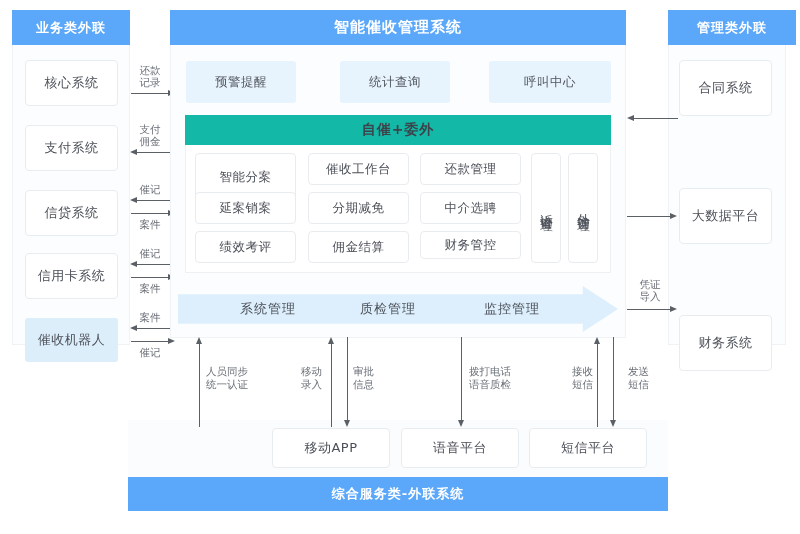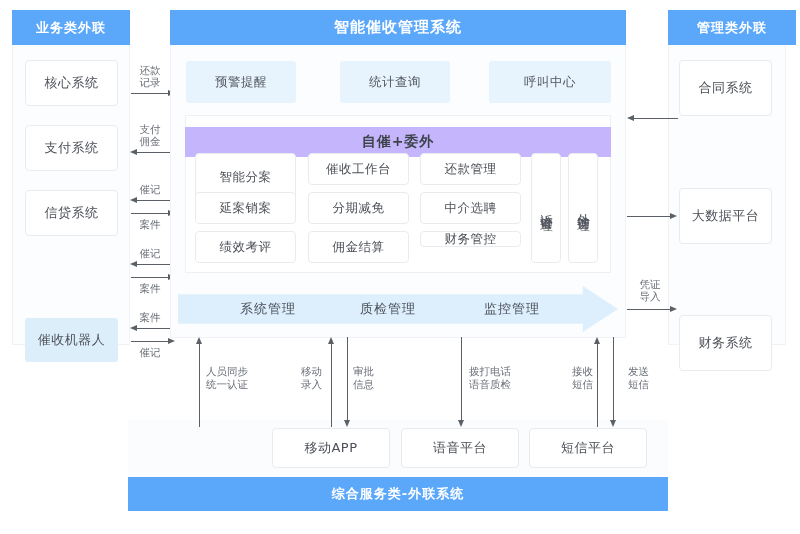--- a/index.html
+++ b/index.html
@@ -62,25 +62,24 @@
     font-size:13px;color:#4c5058;
     letter-spacing:.5px;
   }
 
   
   .group-wrap{
     background:#ffffff;
     border:1px solid #eef1f4;
   }
   .group-title{
-    background:#c4b5fd;
+    background:#14b8a6;
     display:flex;align-items:center;justify-content:center;
     font-size:14px;font-weight:bold;color:#3d434b;
     letter-spacing:1px;
-    margin-top:12px;
   }
   .vbox{
     background:#ffffff;
     border:1px solid #e9ecef;
     border-radius:4px;
     display:flex;align-items:center;justify-content:center;
     font-size:12.5px;color:#4c5058;
     writing-mode:vertical-rl;
     text-orientation:upright;
     letter-spacing:2px;
@@ -125,20 +124,21 @@
 
 <div id="stage">
 
   <div class="abs col-shell" style="left:12px;top:45px;width:118px;height:300px;"></div>
 
   <div class="abs blue-header" style="left:12px;top:10px;width:118px;height:35px;">业务类外联</div>
 
   <div class="abs wbox" style="left:25px;top:60px;width:93px;height:46px;">核心系统</div>
   <div class="abs wbox" style="left:25px;top:125px;width:93px;height:46px;">支付系统</div>
   <div class="abs wbox" style="left:25px;top:190px;width:93px;height:46px;">信贷系统</div>
+  <div class="abs wbox" style="left:25px;top:253px;width:93px;height:46px;">信用卡系统</div>
   <div class="abs robot-box" style="left:25px;top:318px;width:93px;height:44px;">催收机器人</div>
 
   <div class="abs alabel" style="left:130px;top:64px;width:40px;">
     <div>还款</div>
     <div>记录</div>
   </div>
   <div class="abs hline" style="left:131px;top:93px;width:38px;"></div>
   <div class="abs ahead right" style="left:168px;top:90px;"></div>
 
   <div class="abs alabel" style="left:130px;top:123px;width:40px;">
@@ -195,21 +195,21 @@
   <div class="abs wbox small" style="left:195px;top:153px;width:101px;height:48px;">智能分案</div>
   <div class="abs wbox small" style="left:308px;top:153px;width:101px;height:32px;">催收工作台</div>
   <div class="abs wbox small" style="left:420px;top:153px;width:101px;height:32px;">还款管理</div>
 
   <div class="abs wbox small" style="left:195px;top:192px;width:101px;height:32px;">延案销案</div>
   <div class="abs wbox small" style="left:308px;top:192px;width:101px;height:32px;">分期减免</div>
   <div class="abs wbox small" style="left:420px;top:192px;width:101px;height:32px;">中介选聘</div>
 
   <div class="abs wbox small" style="left:195px;top:231px;width:101px;height:32px;">绩效考评</div>
   <div class="abs wbox small" style="left:308px;top:231px;width:101px;height:32px;">佣金结算</div>
-  <div class="abs wbox small" style="left:420px;top:231px;width:101px;height:16px;">财务管控</div>
+  <div class="abs wbox small" style="left:420px;top:231px;width:101px;height:28px;">财务管控</div>
 
   <div class="abs vbox" style="left:531px;top:153px;width:30px;height:110px;">诉讼管理</div>
   <div class="abs vbox" style="left:568px;top:153px;width:30px;height:110px;">外访管理</div>
 
   <div class="abs band" style="left:178px;top:286px;width:440px;height:46px;"></div>
   <div class="abs" style="left:228px;top:300px;width:80px;height:18px;
               font-size:13px;color:#4b5058;letter-spacing:1px;text-align:center;">系统管理</div>
   <div class="abs" style="left:348px;top:300px;width:80px;height:18px;
               font-size:13px;color:#4b5058;letter-spacing:1px;text-align:center;">质检管理</div>
   <div class="abs" style="left:472px;top:300px;width:80px;height:18px;

